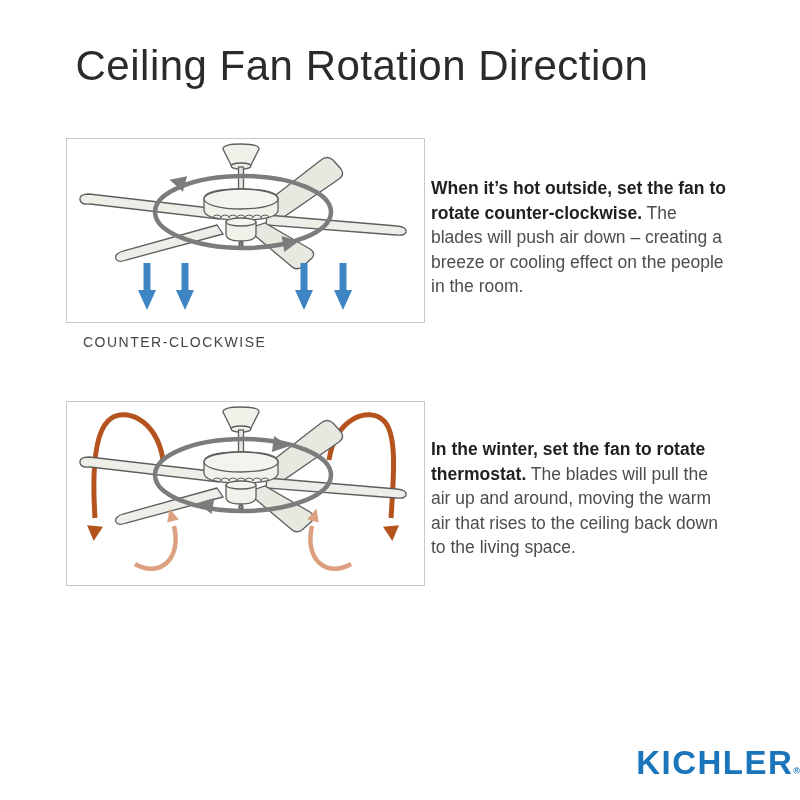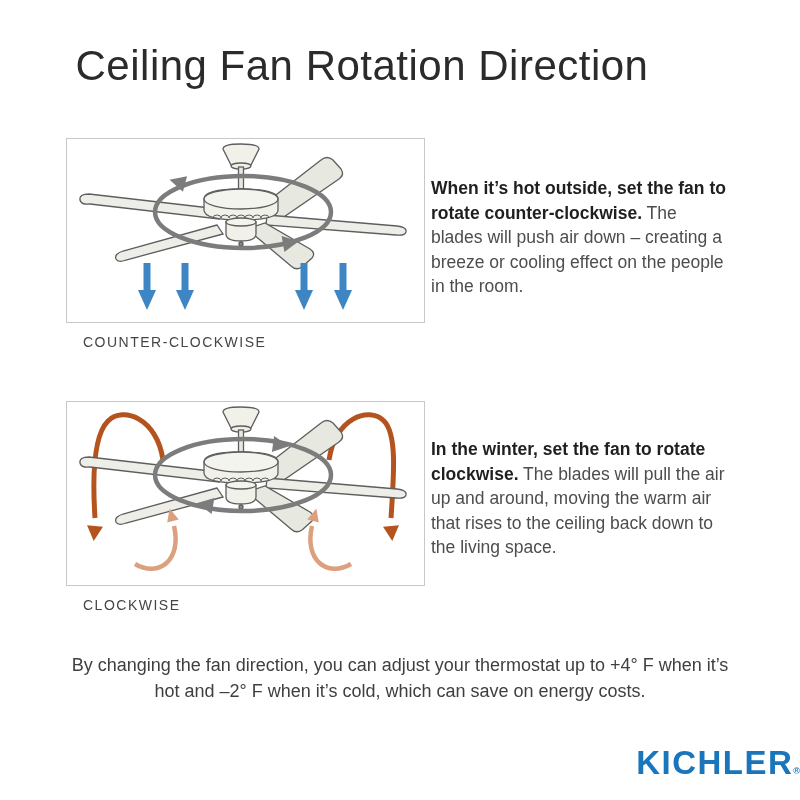--- a/index.html
+++ b/index.html
@@ -107,21 +107,19 @@
         <polygon points="0,-8 16,0 0,8" transform="translate(146,104) rotate(190)"></polygon>
       </g>
       <g fill="#dca07f">
         <path d="M284,162 C260,176 237,158 245,124" fill="none" stroke="#dca07f" stroke-width="4.5"></path>
         <polygon points="0,-6 13,0 0,6" transform="translate(246,119) rotate(-75)"></polygon>
         <path d="M68,162 C92,176 115,158 107,124" fill="none" stroke="#dca07f" stroke-width="4.5"></path>
         <polygon points="0,-6 13,0 0,6" transform="translate(106,119) rotate(-105)"></polygon>
       </g>
     </svg>
   </div>
-  <div class="caption" id="caption-cw">CLOCKWISE</div>
 
-  <p class="desc" id="desc-cw"><strong>In the winter, set the fan to rotate clockwise.</strong><span> The blades will pull the air up and around, moving the warm air that rises to the ceiling back down to the living space.</span></p>
+  <p class="desc" id="desc-cw"><strong>In the winter, set the fan to rotate thermostat.</strong><span> The blades will pull the air up and around, moving the warm air that rises to the ceiling back down to the living space.</span></p>
 
-  <p class="note">By changing the fan direction, you can adjust your thermostat up to +4° F when it’s hot and –2° F when it’s cold, which can save on energy costs.</p>
 
   <div class="brand"><span>KICHLER</span><span class="reg">®</span></div>
 
 </div>
 
 </body></html>

